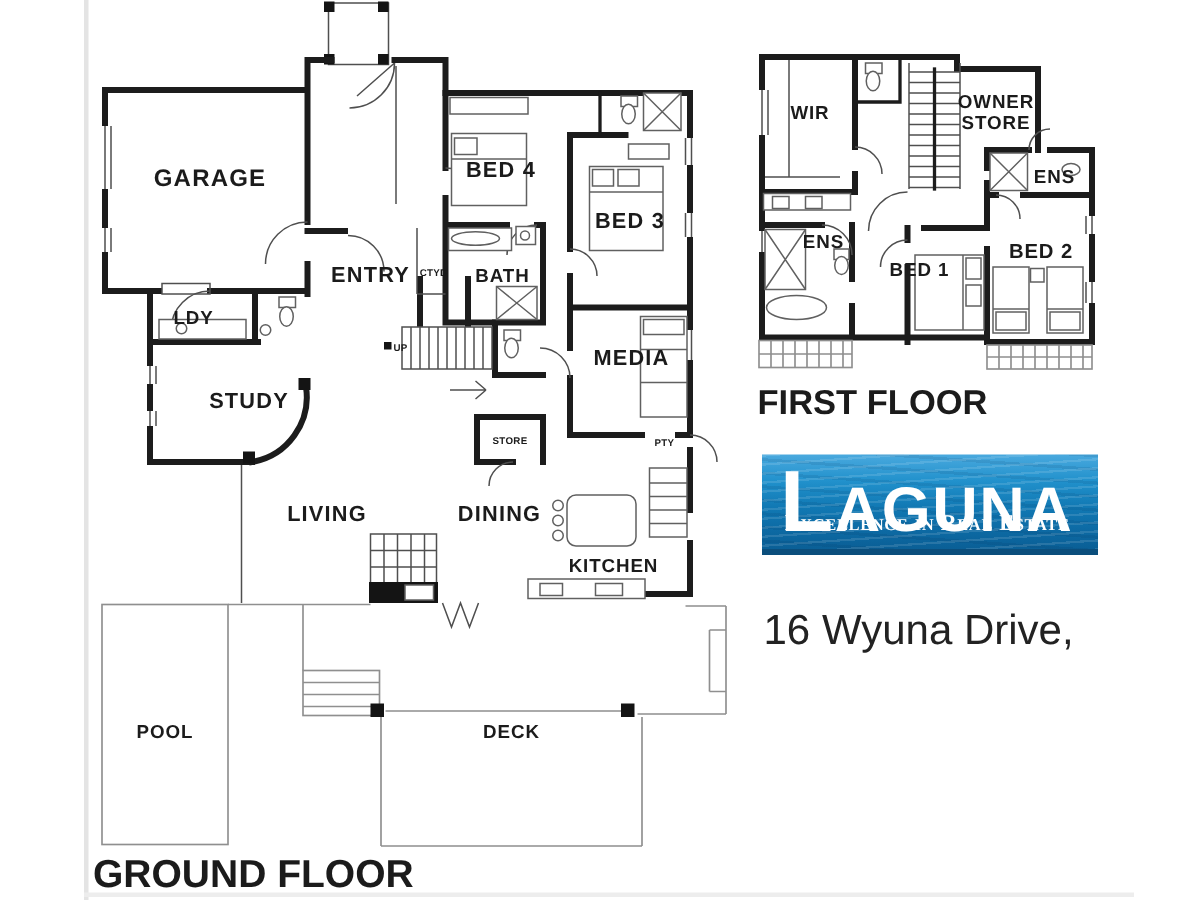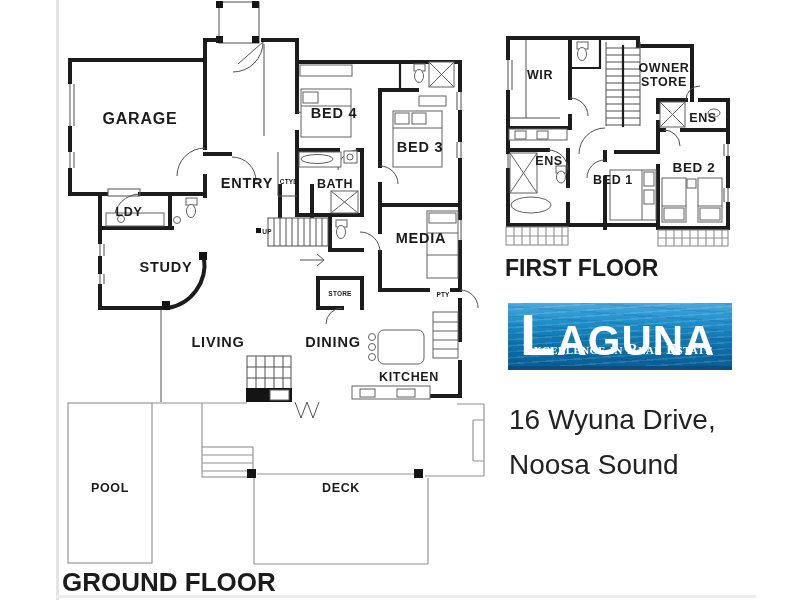--- a/index.html
+++ b/index.html
@@ -276,15 +276,14 @@
     </g>
   </svg>
 
   <div class="logo">
     <div class="logo-word">LAGUNA</div>
     <div class="logo-tag">Excellence in Real Estate</div>
   </div>
 
   <div class="address">
     <div>16 Wyuna Drive,</div>
-    <div>Noosa Sound</div>
   </div>
 </div>
 
 </body></html>

